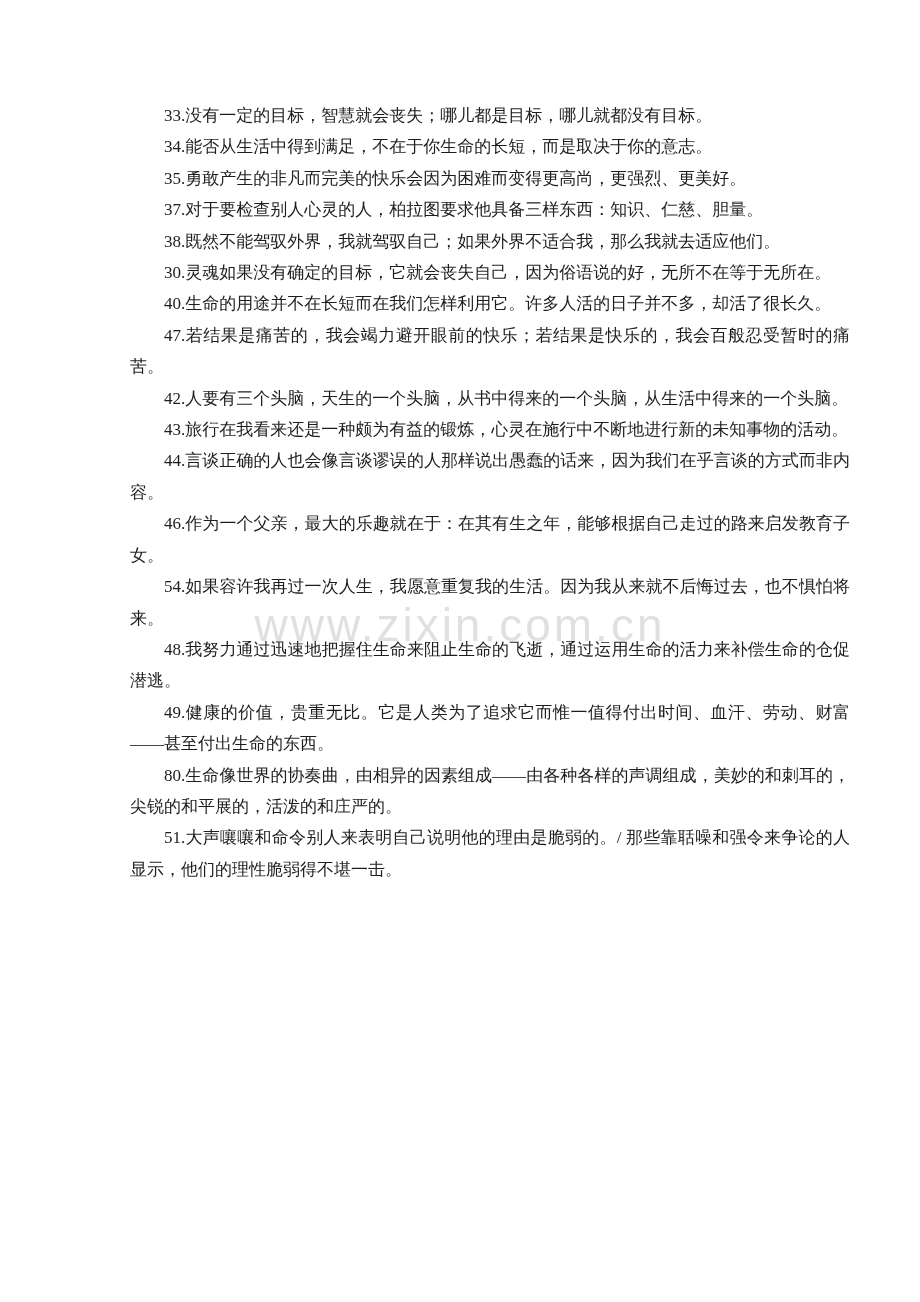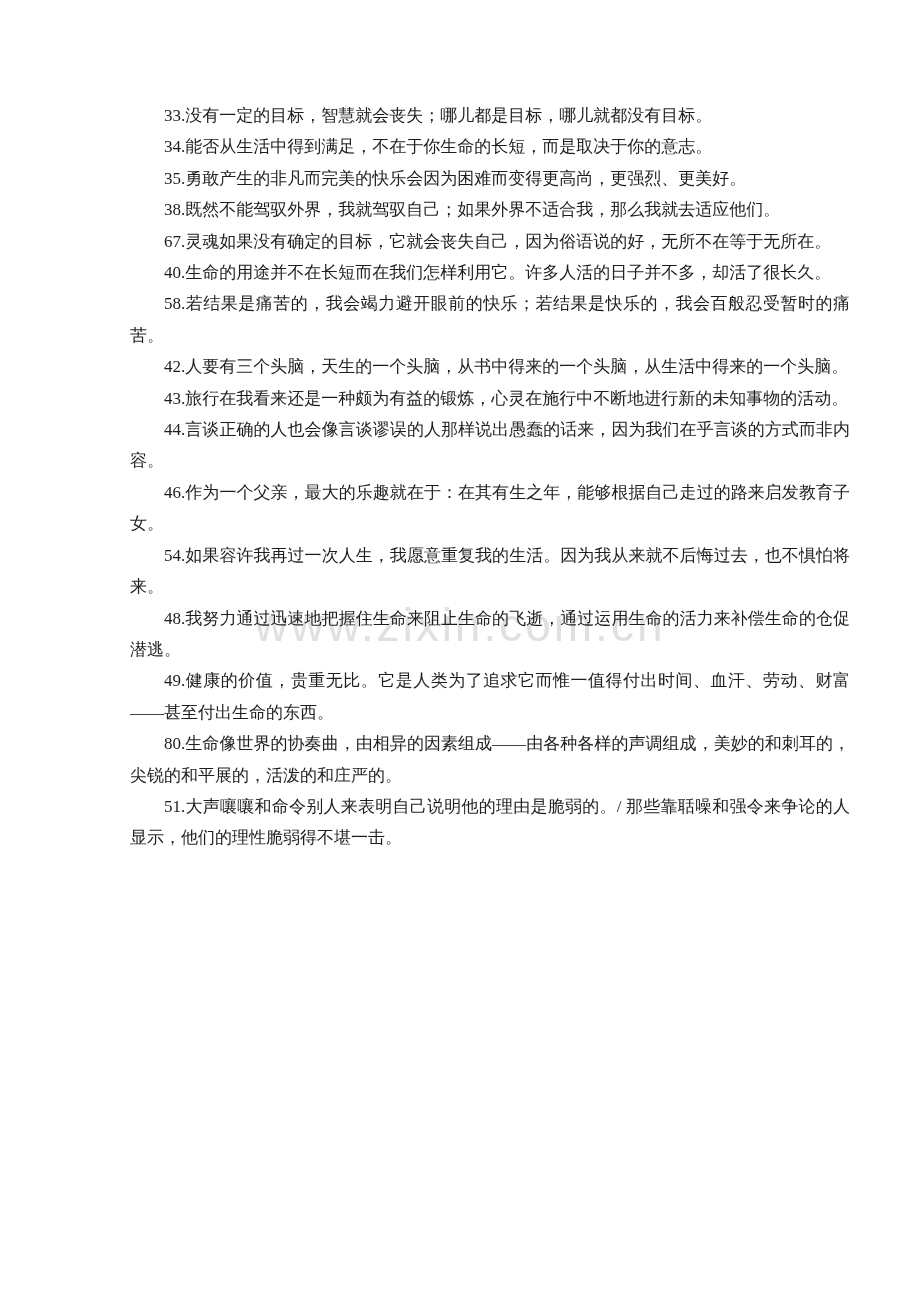--- a/index.html
+++ b/index.html
@@ -46,24 +46,25 @@
 </style>
 </head>
 <body>
 
 <div class="page">
   <div class="watermark">www.zixin.com.cn</div>
   <div class="content">
     <p class="quote">33.没有一定的目标，智慧就会丧失；哪儿都是目标，哪儿就都没有目标。</p>
     <p class="quote">34.能否从生活中得到满足，不在于你生命的长短，而是取决于你的意志。</p>
     <p class="quote">35.勇敢产生的非凡而完美的快乐会因为困难而变得更高尚，更强烈、更美好。</p>
+    <p class="quote">37.对于要检查别人心灵的人，柏拉图要求他具备三样东西：知识、仁慈、胆量。</p>
     <p class="quote">38.既然不能驾驭外界，我就驾驭自己；如果外界不适合我，那么我就去适应他们。</p>
-    <p class="quote">67.灵魂如果没有确定的目标，它就会丧失自己，因为俗语说的好，无所不在等于无所在。</p>
+    <p class="quote">30.灵魂如果没有确定的目标，它就会丧失自己，因为俗语说的好，无所不在等于无所在。</p>
     <p class="quote">40.生命的用途并不在长短而在我们怎样利用它。许多人活的日子并不多，却活了很长久。</p>
-    <p class="quote">58.若结果是痛苦的，我会竭力避开眼前的快乐；若结果是快乐的，我会百般忍受暂时的痛苦。</p>
+    <p class="quote">47.若结果是痛苦的，我会竭力避开眼前的快乐；若结果是快乐的，我会百般忍受暂时的痛苦。</p>
     <p class="quote">42.人要有三个头脑，天生的一个头脑，从书中得来的一个头脑，从生活中得来的一个头脑。</p>
     <p class="quote">43.旅行在我看来还是一种颇为有益的锻炼，心灵在施行中不断地进行新的未知事物的活动。</p>
     <p class="quote">44.言谈正确的人也会像言谈谬误的人那样说出愚蠢的话来，因为我们在乎言谈的方式而非内容。</p>
     <p class="quote">46.作为一个父亲，最大的乐趣就在于：在其有生之年，能够根据自己走过的路来启发教育子女。</p>
     <p class="quote">54.如果容许我再过一次人生，我愿意重复我的生活。因为我从来就不后悔过去，也不惧怕将来。</p>
     <p class="quote">48.我努力通过迅速地把握住生命来阻止生命的飞逝，通过运用生命的活力来补偿生命的仓促潜逃。</p>
     <p class="quote">49.健康的价值，贵重无比。它是人类为了追求它而惟一值得付出时间、血汗、劳动、财富——甚至付出生命的东西。</p>
     <p class="quote">80.生命像世界的协奏曲，由相异的因素组成——由各种各样的声调组成，美妙的和刺耳的，尖锐的和平展的，活泼的和庄严的。</p>
     <p class="quote">51.大声嚷嚷和命令别人来表明自己说明他的理由是脆弱的。/ 那些靠聒噪和强令来争论的人显示，他们的理性脆弱得不堪一击。</p>
   </div>

